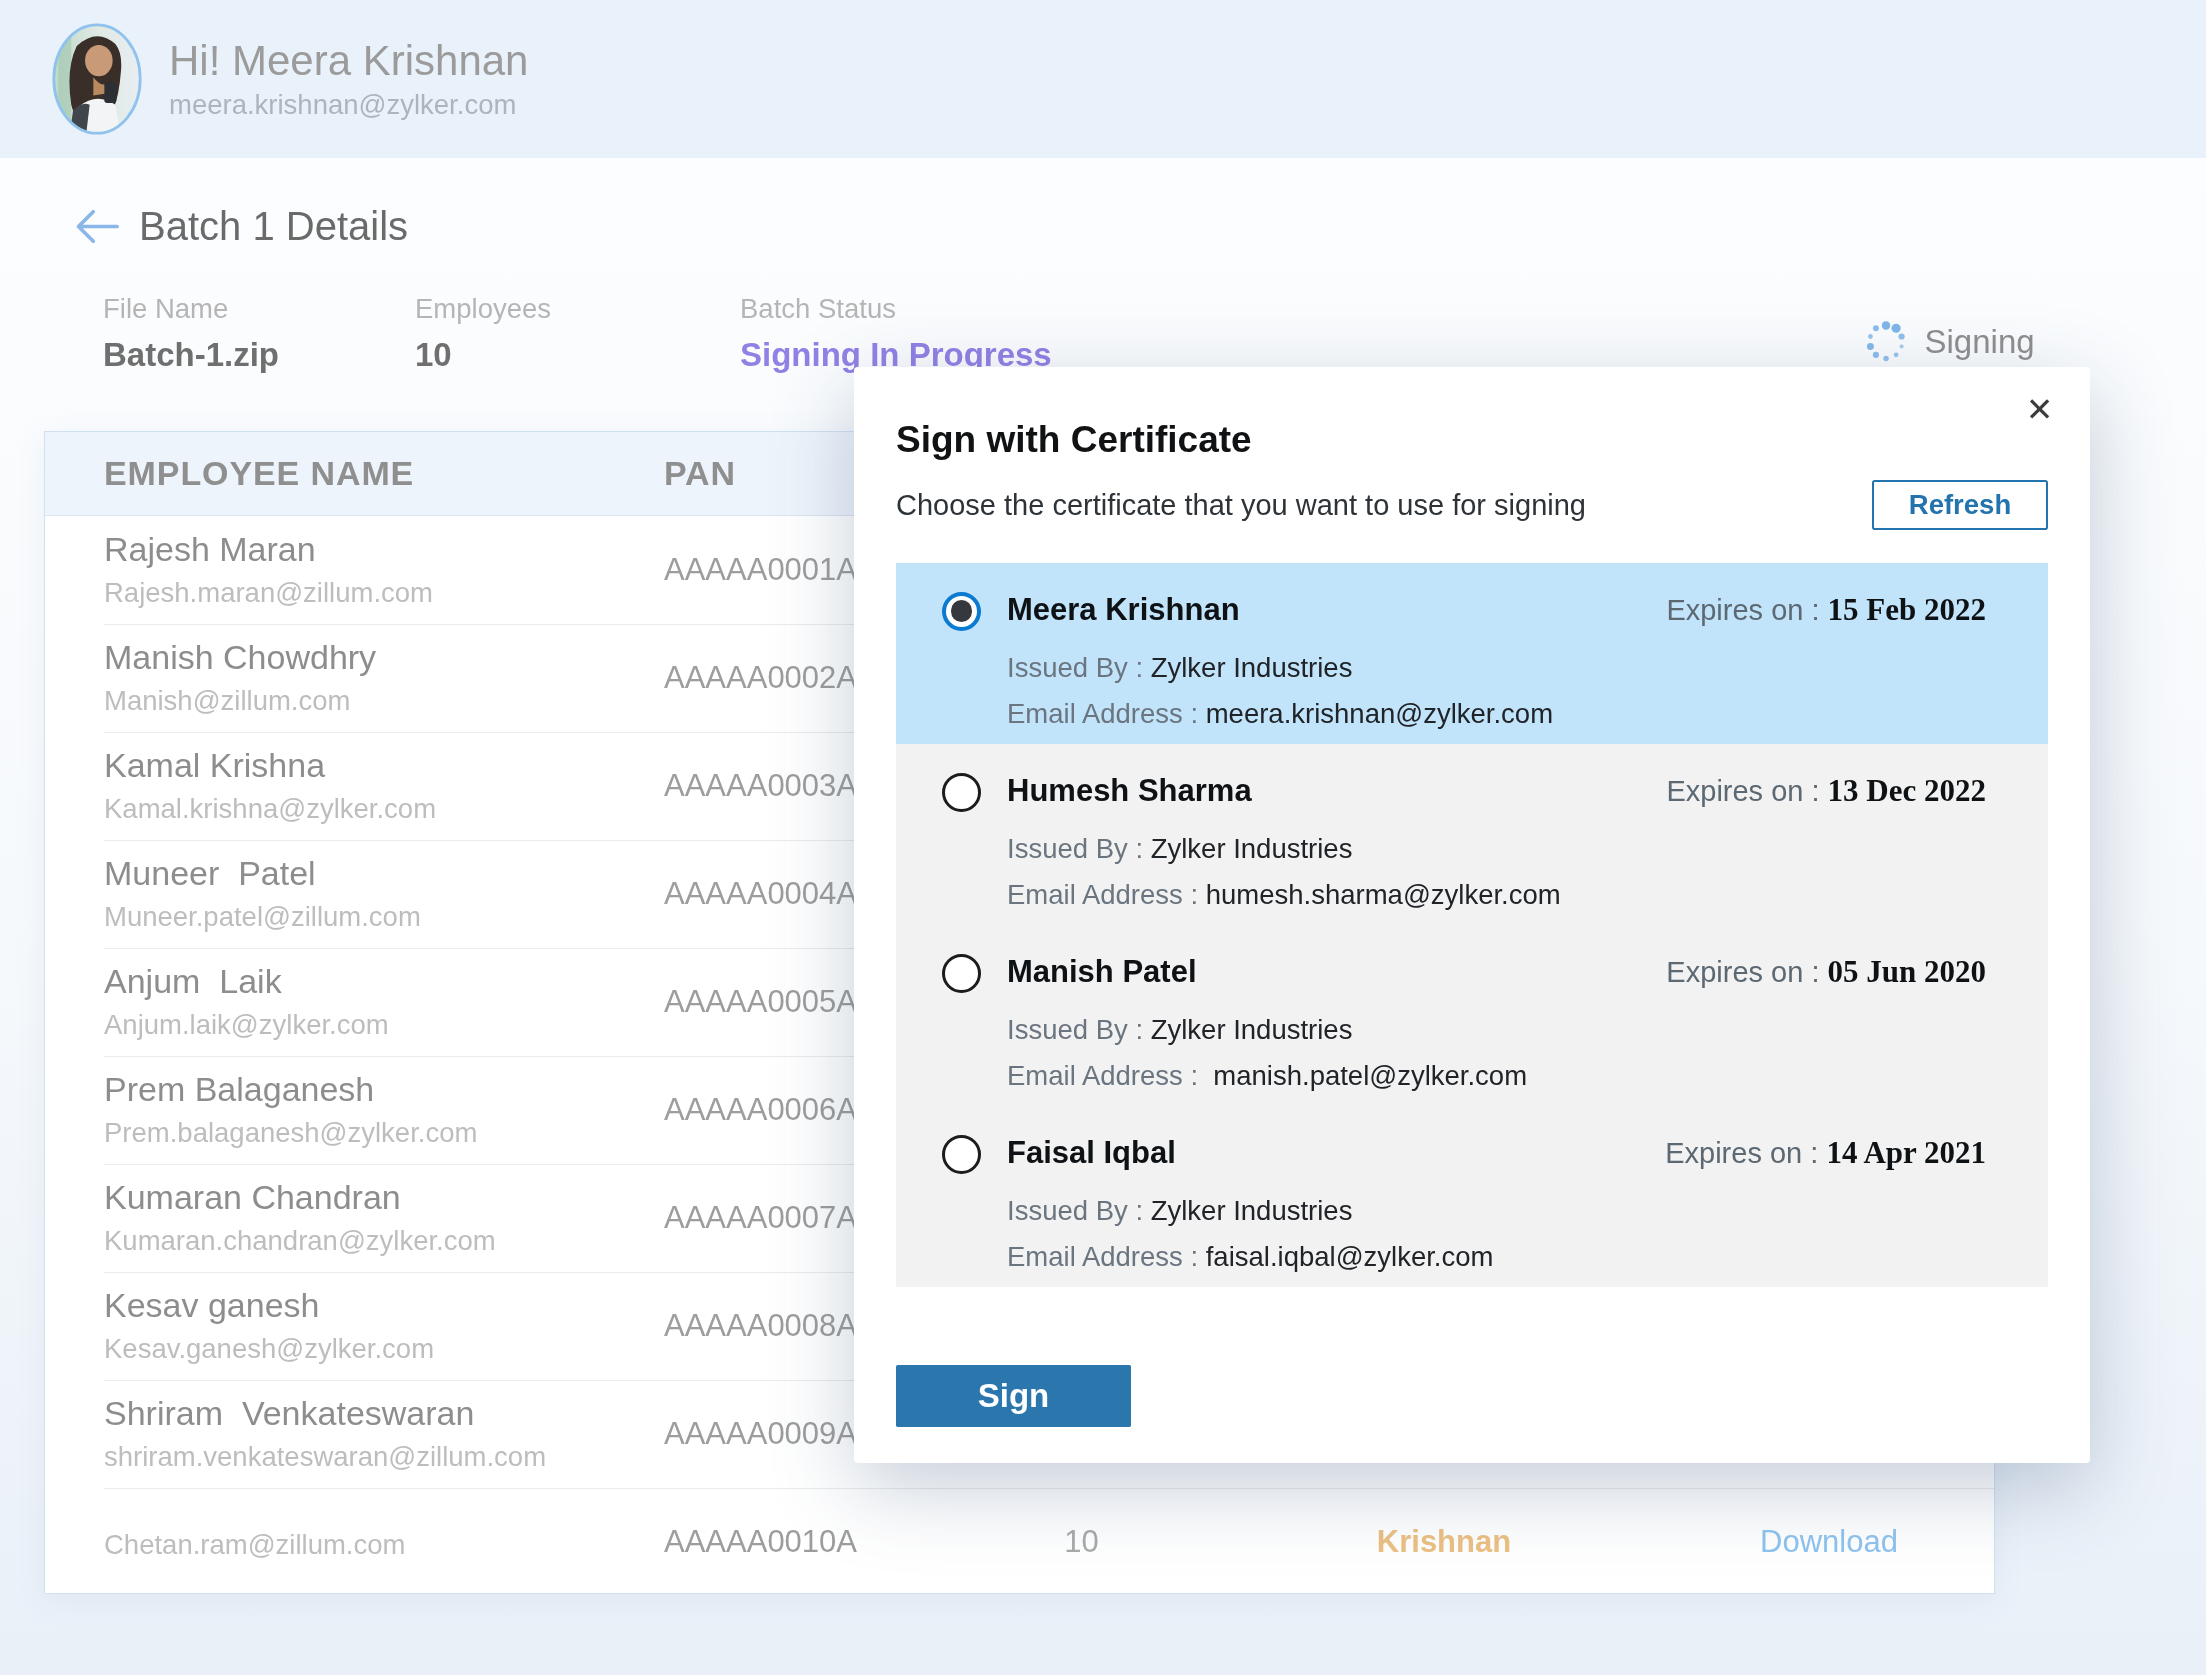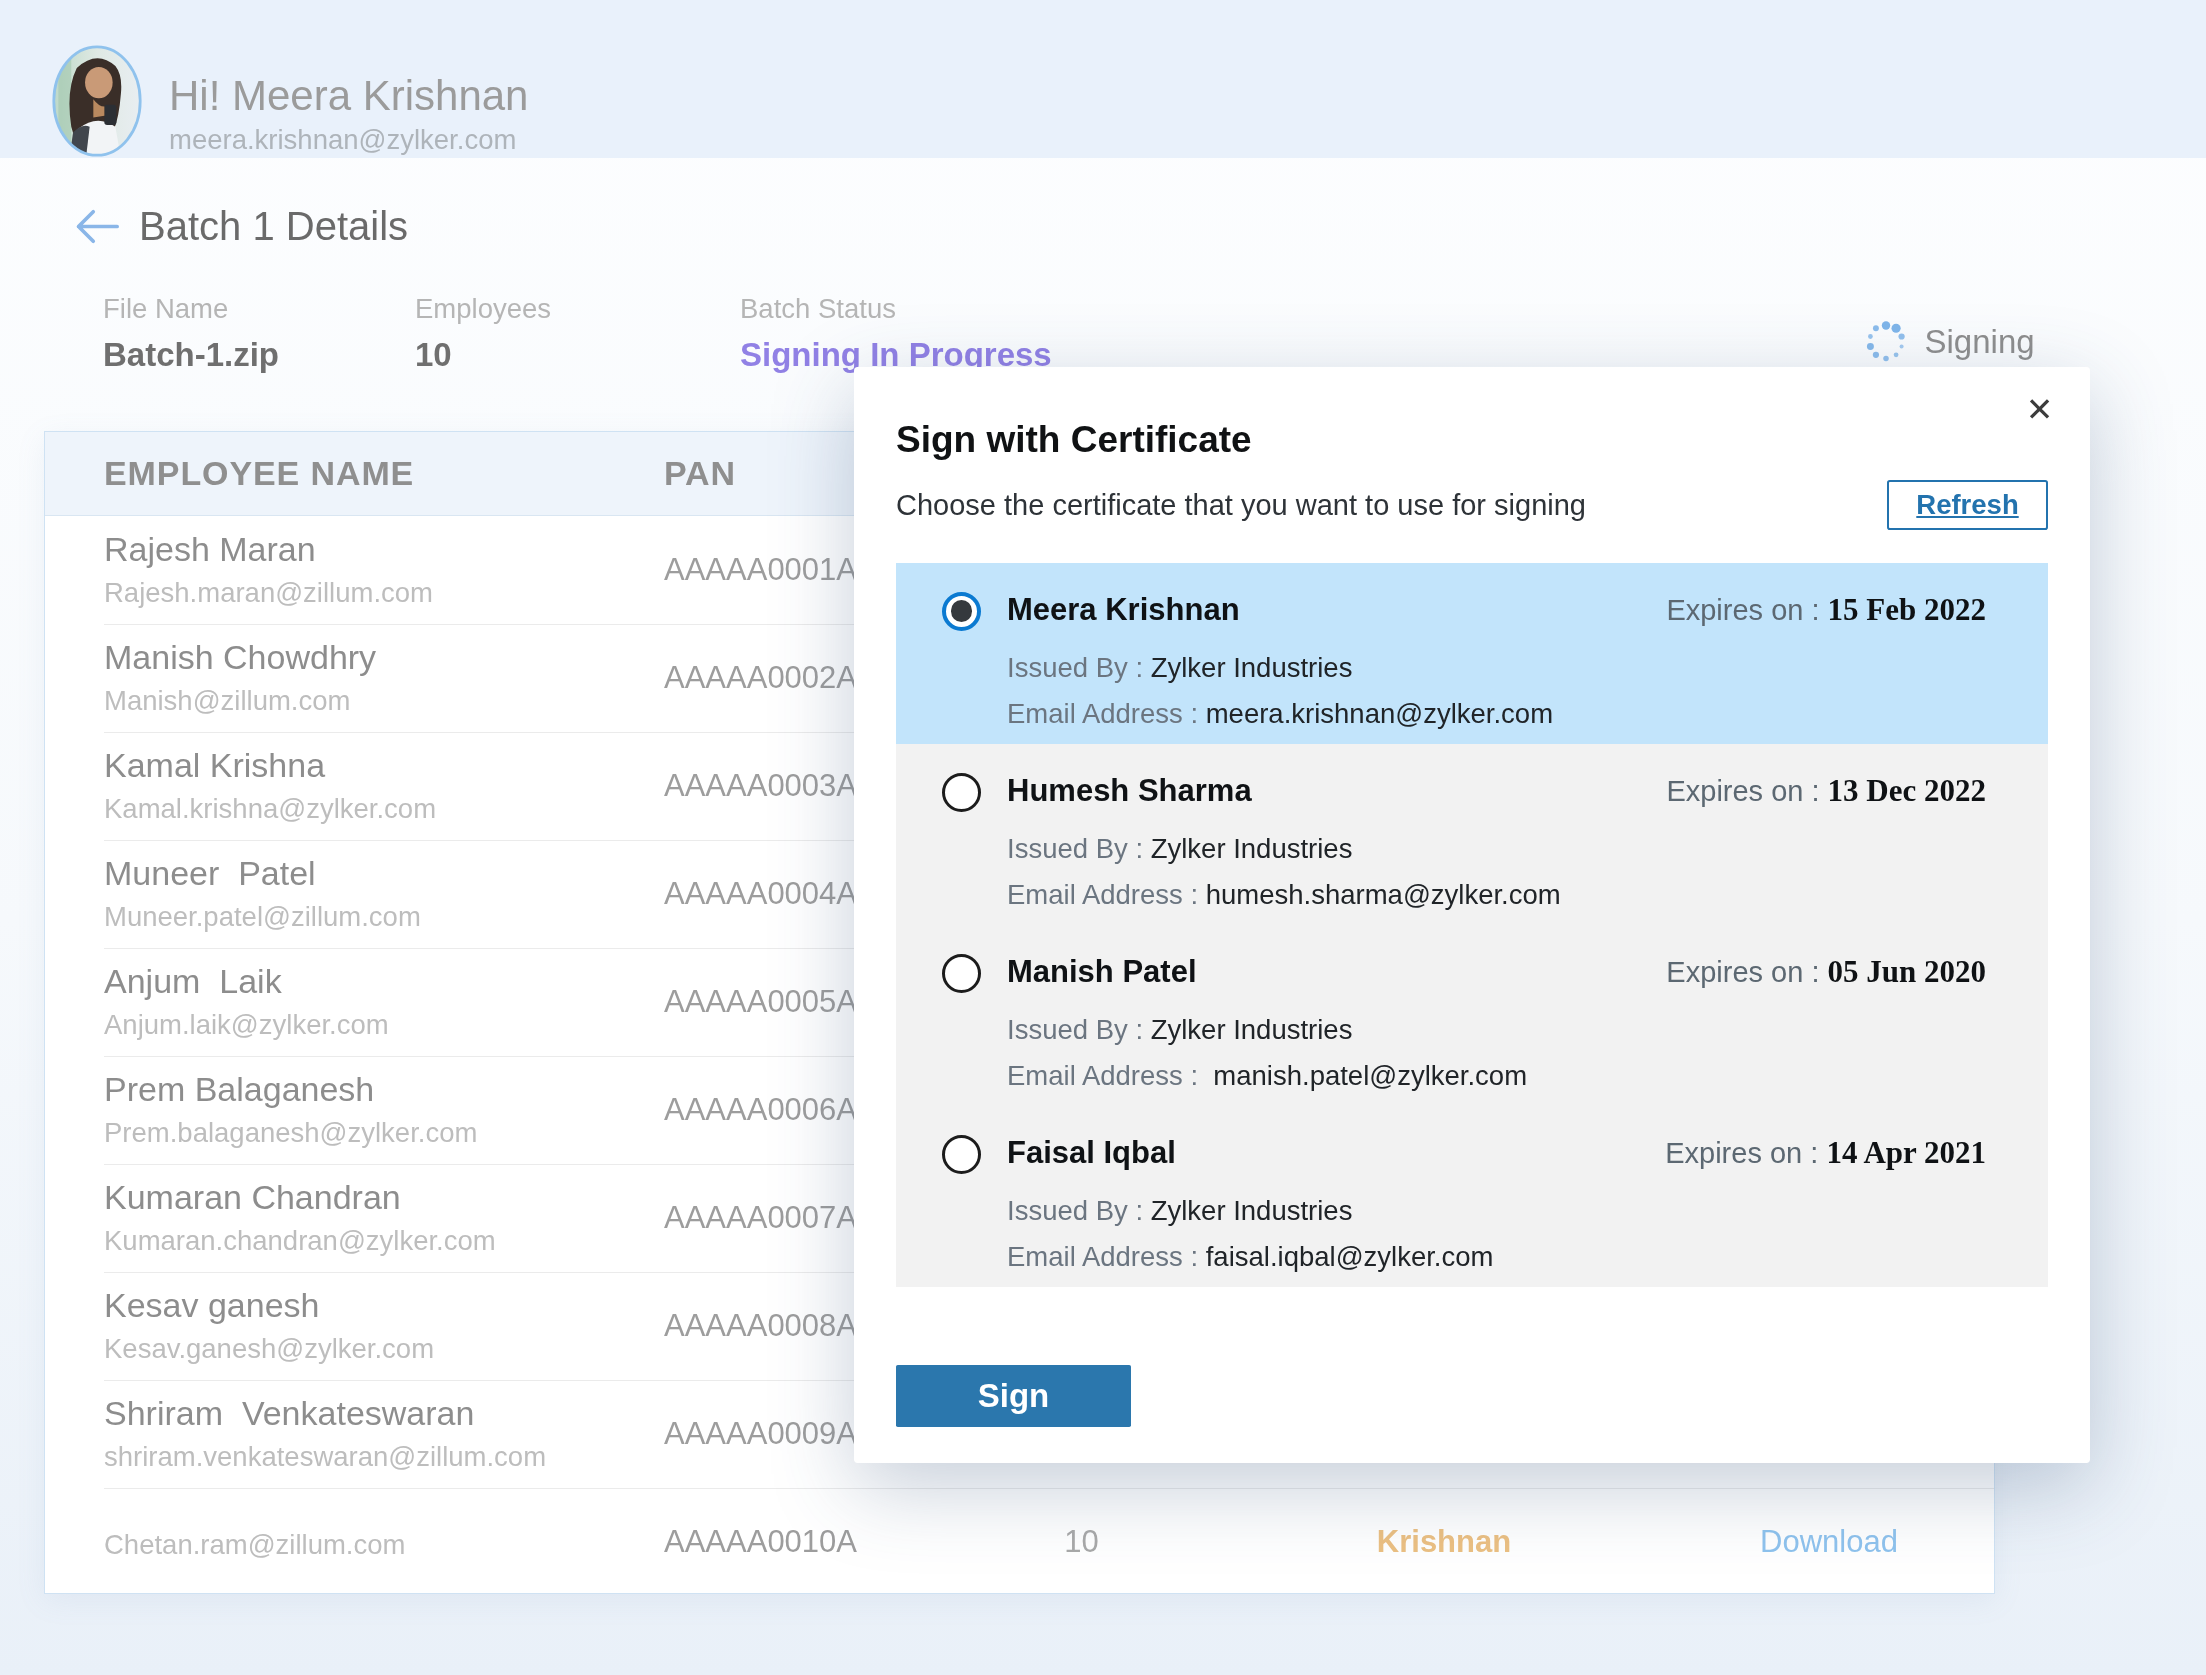--- a/index.html
+++ b/index.html
@@ -9,21 +9,21 @@
     -webkit-font-smoothing:antialiased;
   }
   .screen{
     position:relative;width:2207px;height:1675px;overflow:hidden;
     background:linear-gradient(180deg,#fdfeff 0%,#f6f9fc 55%,#e9f0f8 100%);
   }
   
   .app-header{
     position:absolute;left:0;top:0;width:100%;height:158px;
     background:var(--header_bg,#e9f1fb);
-    display:flex;align-items:flex-end;
+    display:flex;align-items:center;
   }
   .avatar{width:92px;height:114px;margin-left:51px;flex:0 0 auto;}
   .hdr-text{margin-left:26px;}
   .greeting{font-size:42px;color:#9b9b9b;line-height:50px;}
   .hdr-email{font-size:27.5px;color:#aeb4ba;line-height:37px;}
   
   .title-row{position:absolute;left:73px;top:204px;display:flex;align-items:center;gap:20px;}
   .back{width:46px;height:37px;cursor:pointer;display:inline-flex;}
   .page-title{margin:0;font-size:40px;font-weight:400;color:#6a6a6a;}
   
@@ -71,25 +71,24 @@
   }
   .close{
     position:absolute;top:20px;right:31px;border:none;background:none;
     font-size:33px;color:#3c3c3c;cursor:pointer;line-height:1;padding:5.5px;
     font-family:"Liberation Sans","DejaVu Sans",sans-serif;
   }
   .modal-title{margin:50px 0 0 0;font-size:37px;font-weight:700;color:#101214;line-height:46px;}
   .sub-row{display:flex;align-items:center;margin-top:16.5px;}
   .modal-subtitle{margin:0;font-size:29px;color:#2e3338;line-height:40px;}
   .refresh{
-    margin-left:auto;width:161px;height:50px;box-sizing:border-box;
+    margin-left:auto;width:176px;height:50px;box-sizing:border-box;
     background:#fff;border:2.8px solid var(--accent,#2373ae);border-radius:2.8px;
     color:var(--accent,#2373ae);font-size:27.5px;font-weight:700;cursor:pointer;
     font-family:"Liberation Sans","DejaVu Sans",sans-serif;
-    text-decoration:underline;
   }
   .cert-list{margin-top:33px;height:724px;background:var(--list_bg,#f2f2f2);display:flex;flex-direction:column;}
   .cert{
     flex:1 1 0;box-sizing:border-box;padding:27.5px 62px 0 46px;
     display:flex;align-items:flex-start;cursor:pointer;
   }
   .cert.selected{background:var(--highlight_blue,#c2e4fb);}
   .radio{
     width:39px;height:39px;border-radius:50%;border:3.7px solid #1c1c1c;background:#fff;
     box-sizing:border-box;position:relative;flex:0 0 auto;margin-top:1.8px;cursor:pointer;

